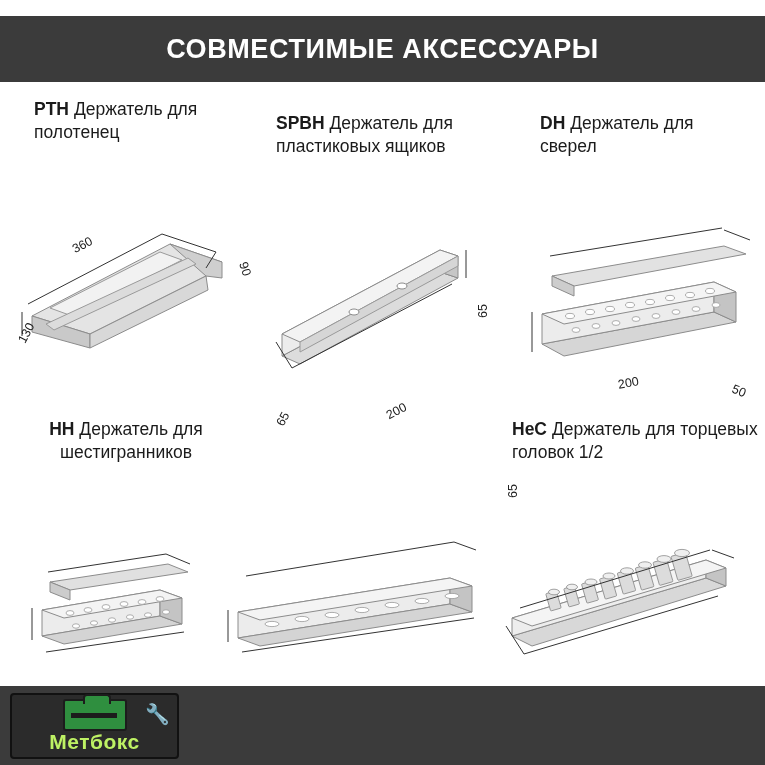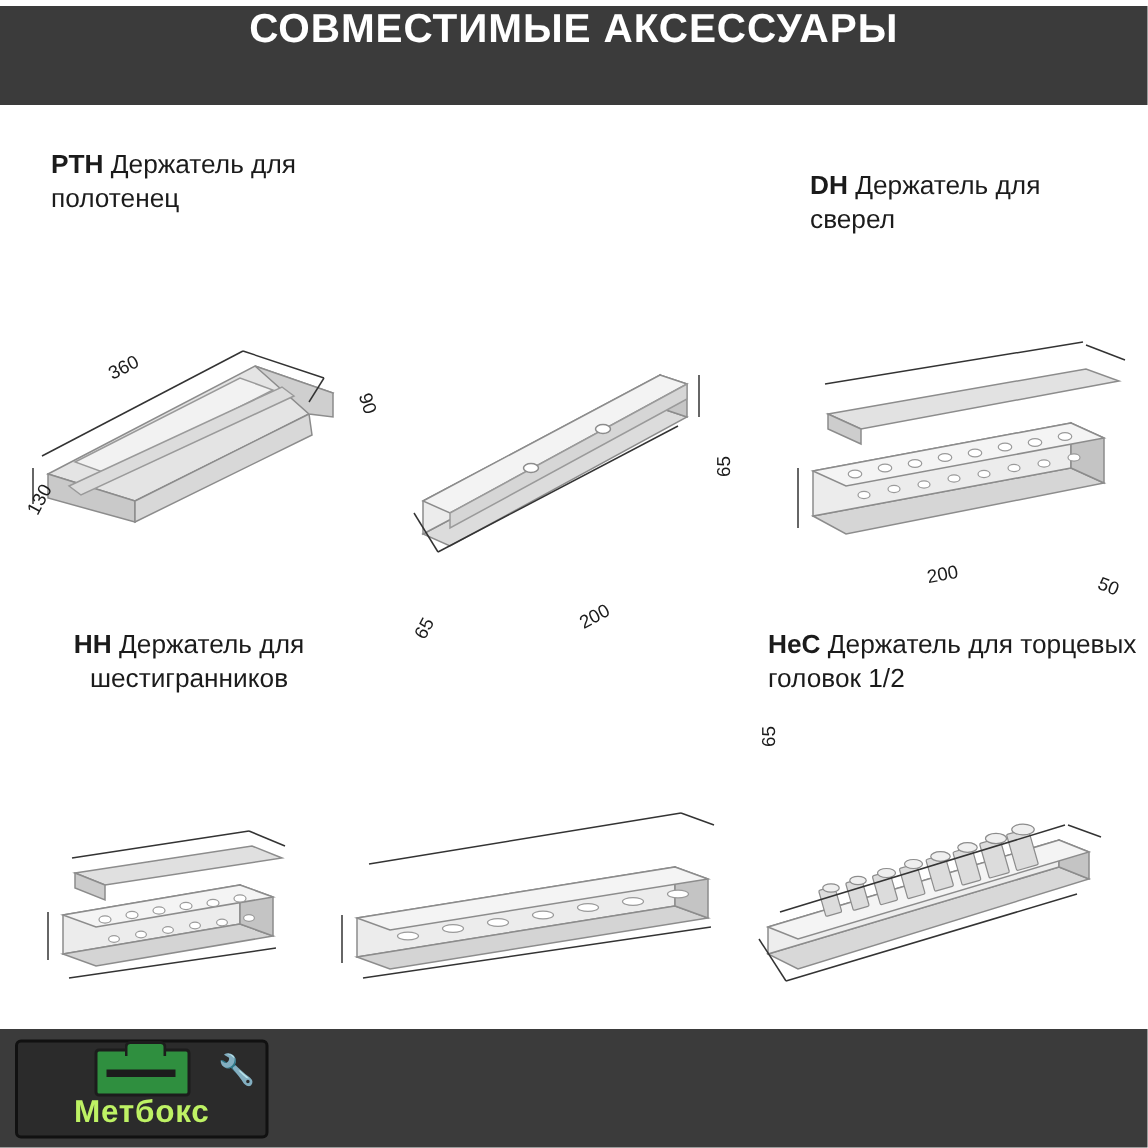--- a/index.html
+++ b/index.html
@@ -4,23 +4,23 @@
 <style>
   html,body{margin:0;padding:0;}
   body{
     width:765px;height:765px;
     background:#ffffff;
     font-family:"Liberation Sans", sans-serif;
     overflow:hidden;
     position:relative;
   }
   .header{
-    position:absolute;left:0;top:4px;width:765px;height:66px;
+    position:absolute;left:0;top:16px;width:765px;height:66px;
     background:#3b3b3b;
-    display:flex;justify-content:center;
+    display:flex;align-items:center;justify-content:center;
   }
   .header-title{
     color:#ffffff;font-size:27px;font-weight:bold;letter-spacing:.6px;
     text-transform:uppercase;
   }
   .footer{
     position:absolute;left:0;bottom:0;width:765px;height:79px;
     background:#3b3b3b;
     display:flex;align-items:center;
   }
@@ -93,20 +93,26 @@
       <line x1="18" y1="88" x2="152" y2="18" stroke="#333" stroke-width="1"></line>
       <line x1="152" y1="18" x2="206" y2="36" stroke="#333" stroke-width="1"></line>
       <line x1="206" y1="36" x2="196" y2="52" stroke="#333" stroke-width="1"></line>
       <line x1="12" y1="96" x2="12" y2="120" stroke="#333" stroke-width="1"></line>
     </svg>
     <div class="dim" style="left:62px;top:22px;transform:rotate(-27deg);">360</div>
     <div class="dim" style="left:228px;top:46px;transform:rotate(72deg);">90</div>
     <div class="dim" style="left:6px;top:110px;transform:rotate(-62deg);">130</div>
   </div>
 
+  <div class="cell" style="left:276px;top:46px;width:225px;">
+    <div class="title">
+      <b>SPBH</b>
+      <span>Держатель для пластиковых ящиков</span>
+    </div>
+  </div>
   <div class="cell" style="left:262px;top:150px;width:250px;height:150px;">
     <svg width="250" height="160" viewBox="0 0 250 160">
       <polygon points="20,140 178,56 196,62 38,148" fill="#dcdcdc" stroke="#8c8c8c" stroke-width="1"></polygon>
       <polygon points="20,118 178,34 178,56 20,140" fill="#ececec" stroke="#8c8c8c" stroke-width="1"></polygon>
       <polygon points="178,34 196,40 196,62 178,56" fill="#c6c6c6" stroke="#8c8c8c" stroke-width="1"></polygon>
       <polygon points="20,118 178,34 196,40 38,126" fill="#f3f3f3" stroke="#8c8c8c" stroke-width="1"></polygon>
       <polygon points="38,126 196,40 196,50 38,136" fill="#d6d6d6" stroke="#9a9a9a" stroke-width="1"></polygon>
       <ellipse cx="92" cy="96" rx="5" ry="3" fill="#ffffff" stroke="#8c8c8c"></ellipse>
       <ellipse cx="140" cy="70" rx="5" ry="3" fill="#ffffff" stroke="#8c8c8c"></ellipse>
 

